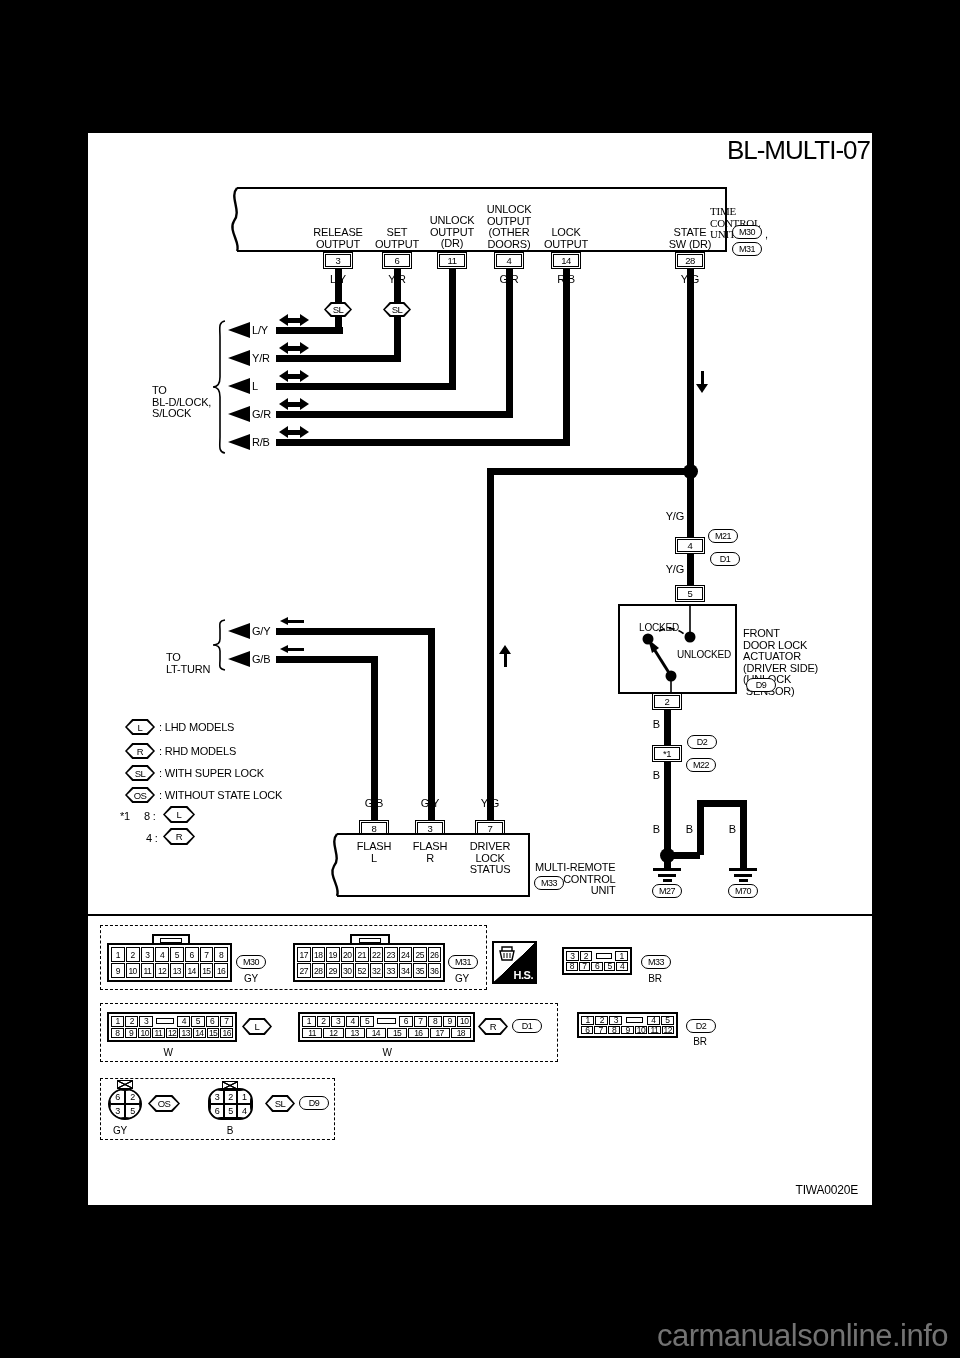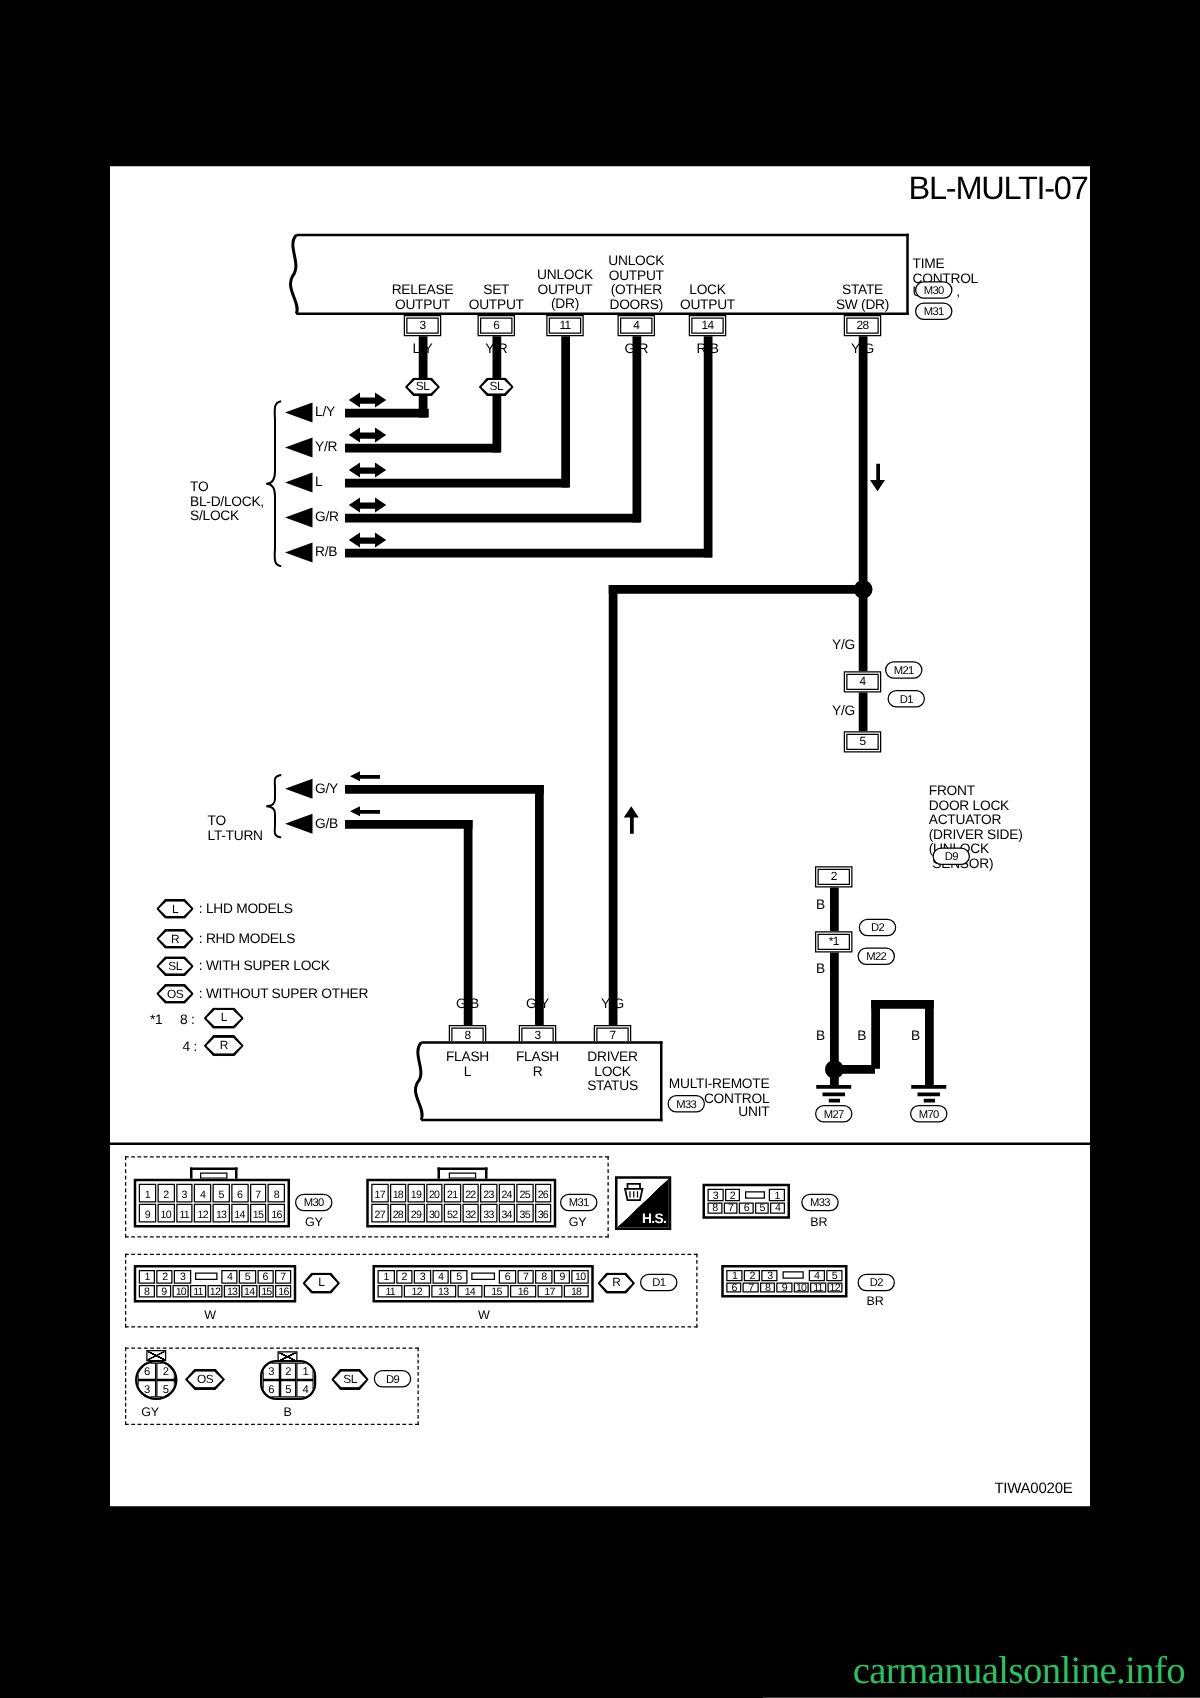--- a/index.html
+++ b/index.html
@@ -65,37 +65,37 @@
   .tab .slotbar{height:5px;width:62%;}
   .clip-tab{position:absolute;border:1.5px solid #000;box-sizing:border-box;background:
     linear-gradient(to bottom right,transparent 44%,#000 45%,#000 55%,transparent 56%),
     linear-gradient(to bottom left,transparent 44%,#000 45%,#000 55%,transparent 56%);}
   .colorlbl{position:absolute;font-size:10px;width:24px;text-align:center;}
   
   .hsbox{position:absolute;border:2.2px solid #000;background:linear-gradient(to bottom right,#fff 49.5%,#000 50%);box-sizing:border-box;}
   .hsbox .hst{position:absolute;right:2px;bottom:1px;color:#fff;font-weight:bold;font-size:11px;letter-spacing:-0.5px;margin-top:30px;}
   #title{position:absolute;right:2px;top:2px;font-size:26px;letter-spacing:-1px;}
   #figcode{position:absolute;left:690px;top:1050px;width:80px;text-align:right;font-size:12px;}
-  #watermark{position:absolute;right:12px;bottom:4px;color:#22c55e;font-size:31px;letter-spacing:-0.5px;font-family:Liberation Serif, serif;}
+  #watermark{position:absolute;right:12px;bottom:4px;color:#737373;font-size:31px;letter-spacing:-0.5px;}
   .sep{position:absolute;left:0;top:781px;width:784px;height:2px;background:#000;}
   .thin{stroke:#000;stroke-width:1.6;fill:none;}
 </style>
 </head>
 <body>
 
 <div id="sheet">
 
   <div id="title">BL-MULTI-07</div>
 
   <div class="ubox wave" style="left:149px;top:54px;width:490px;height:65px;"></div>
   <svg class="abs" style="left:140px;top:54px;" width="16" height="65" viewBox="0 0 16 65">
       <path class="thin" style="stroke-width:2.4" d="M9,1 C1,10 14,24 6,34 C0,44 13,56 9,64"></path>
     </svg>
 
-  <div class="stack" style="left:642px;top:50px;">
+  <div class="stack" style="left:622px;top:50px;font-family:Liberation Serif, serif;">
     <span>TIME</span><span>CONTROL</span><span>UNIT</span>
   </div>
   <div class="oval" style="left:644px;top:92px;">M30</div>
   <div class="lbl" style="left:677px;top:96px;">,</div>
   <div class="oval" style="left:644px;top:109px;">M31</div>
 
   <div class="stack ctr" style="left:250px;top:94px;"><span>RELEASE</span><span>OUTPUT</span></div>
   <div class="stack ctr" style="left:309px;top:94px;"><span>SET</span><span>OUTPUT</span></div>
   <div class="stack ctr" style="left:364px;top:82px;"><span>UNLOCK</span><span>OUTPUT</span><span>(DR)</span></div>
   <div class="stack ctr" style="left:421px;top:71px;"><span>UNLOCK</span><span>OUTPUT</span><span>(OTHER</span><span>DOORS)</span></div>
@@ -243,20 +243,34 @@
   <div class="pinbox" style="left:587px;top:404px;">
       <i>4</i>
     </div>
   <div class="oval" style="left:622px;top:419px;">D1</div>
   <div class="lbl rt" style="left:566px;top:431px;width:30px;">Y/G</div>
   <div class="wv" style="left:598.5px;top:421px;height:31px;"></div>
   <div class="pinbox" style="left:587px;top:452px;">
       <i>5</i>
     </div>
 
+  <div class="ubox" style="left:530px;top:471px;width:119px;height:90px;">
+    <svg width="119" height="90" viewBox="0 0 119 90" style="position:absolute;left:-2.4px;top:-2.4px;">
+      <line x1="72" y1="0" x2="72" y2="33" class="thin"></line>
+      <circle cx="72" cy="33" r="5.5" fill="#000"></circle>
+      <circle cx="30" cy="35" r="5.5" fill="#000"></circle>
+      <circle cx="53" cy="72" r="5.5" fill="#000"></circle>
+      <path d="M41,27 Q55,21 66,30" fill="none" stroke="#000" stroke-width="1.8" stroke-dasharray="6,4"></path>
+      <line x1="53" y1="72" x2="36" y2="45" stroke="#000" stroke-width="3"></line>
+      <polygon points="30,35 41,44 34,49" fill="#000"></polygon>
+      <line x1="53" y1="72" x2="53" y2="90" class="thin"></line>
+    </svg>
+    <span class="lbl ctr" style="left:39px;top:16px;font-size:10px;">LOCKED</span>
+    <span class="lbl ctr" style="left:84px;top:43px;font-size:10px;">UNLOCKED</span>
+  </div>
   <div class="stack" style="left:655px;top:472px;">
     <span>FRONT</span><span>DOOR LOCK</span><span>ACTUATOR</span><span>(DRIVER SIDE)</span><span>(UNLOCK</span><span> SENSOR)</span>
   </div>
   <div class="oval" style="left:658px;top:545px;">D9</div>
   <div class="pinbox" style="left:564px;top:560px;">
       <i>2</i>
     </div>
 
   <div class="wv" style="left:575.5px;top:577px;height:35px;"></div>
   <div class="lbl rt" style="left:550px;top:586px;width:22px;">B</div>
@@ -328,21 +342,21 @@
       <span class="hb"></span>
       <span class="hw"></span>
       <span class="ht">SL</span>
     </div>
   <div class="lbl" style="left:71px;top:635px;">: WITH SUPER LOCK</div>
   <div class="hex" style="left:37px;top:654px;width:30px;height:16px;">
       <span class="hb"></span>
       <span class="hw"></span>
       <span class="ht">OS</span>
     </div>
-  <div class="lbl" style="left:71px;top:657px;">: WITHOUT SUPER OTHER</div>
+  <div class="lbl" style="left:71px;top:657px;">: WITHOUT STATE LOCK</div>
 
   <div class="lbl" style="left:32px;top:678px;">*1</div>
   <div class="lbl" style="left:56px;top:678px;">8 :</div>
   <div class="hex" style="left:75px;top:673px;width:32px;height:17px;">
       <span class="hb"></span>
       <span class="hw"></span>
       <span class="ht">L</span>
     </div>
   <div class="lbl" style="left:58px;top:700px;">4 :</div>
   <div class="hex" style="left:75px;top:695px;width:32px;height:17px;">

